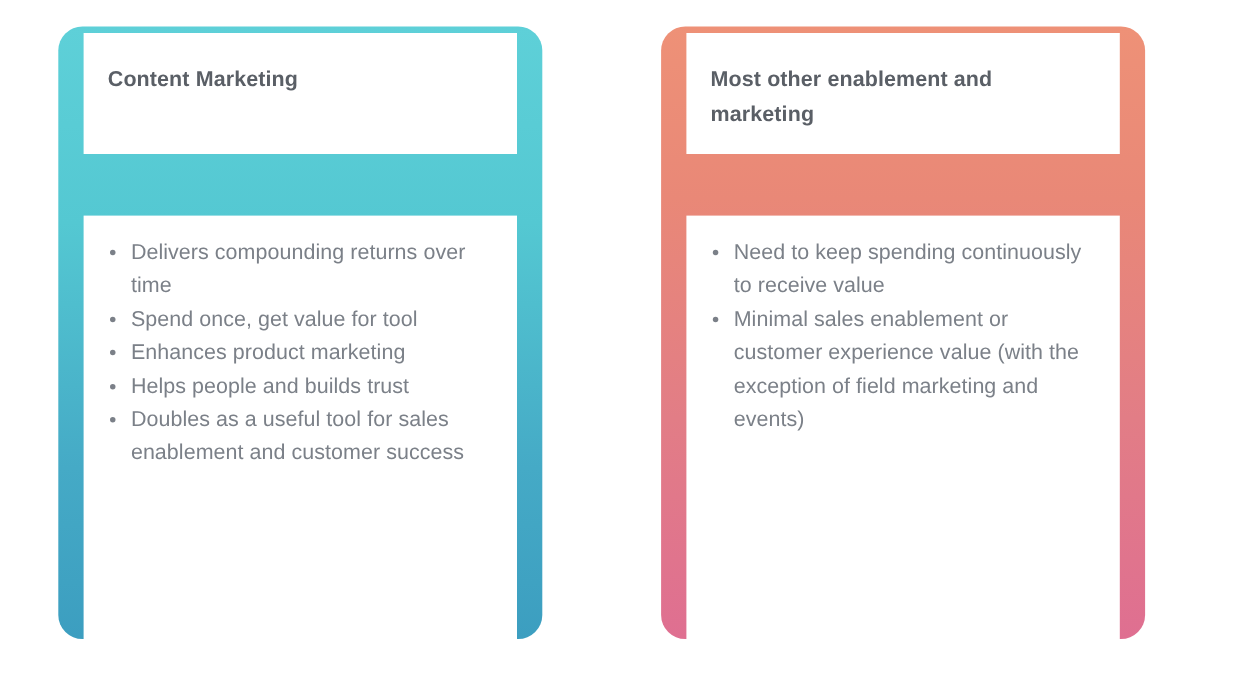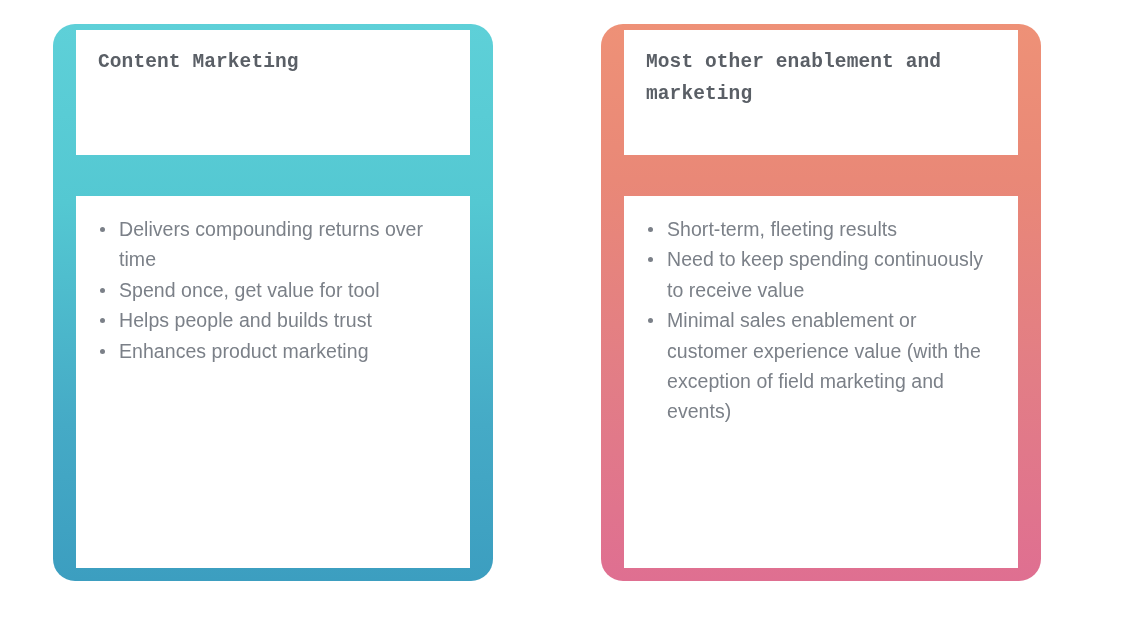--- a/index.html
+++ b/index.html
@@ -42,28 +42,27 @@
   .panel {
     position: absolute;
     left: 23px;
     width: 394px;
     background: #ffffff;
     box-sizing: border-box;
   }
 
   .panel-header {
     top: 6px;
-    height: 125px;
-    padding: 16px 22px 0 22px;
-    font-family: Liberation Mono, monospace;
+    height: 110px;
+    padding: 26px 22px 0 22px;
   }
 
   .panel-body {
     top: 172px;
-    height: 372px;
+    height: 436px;
     padding: 18px 20px 0 20px;
   }
 
   .card-title {
     margin: 0;
     font-size: 19.5px;
     font-weight: bold;
     line-height: 32px;
     color: #5a5f66;
     letter-spacing: 0.1px;
@@ -102,32 +101,32 @@
 <div class="comparison-board">
 
   <div class="card card-left">
     <div class="panel panel-header">
       <h2 class="card-title">Content Marketing</h2>
     </div>
     <div class="panel panel-body">
       <ul class="bullet-list">
         <li class="bullet-item">Delivers compounding returns over time</li>
         <li class="bullet-item">Spend once, get value for tool</li>
+        <li class="bullet-item">Enhances product marketing</li>
         <li class="bullet-item">Helps people and builds trust</li>
-        <li class="bullet-item">Enhances product marketing</li>
+        <li class="bullet-item">Doubles as a useful tool for sales enablement and customer success</li>
       </ul>
     </div>
   </div>
 
   <div class="card card-right">
     <div class="panel panel-header">
       <h2 class="card-title">Most other enablement and marketing</h2>
     </div>
     <div class="panel panel-body">
       <ul class="bullet-list">
-        <li class="bullet-item">Short-term, fleeting results</li>
         <li class="bullet-item">Need to keep spending continuously to receive value</li>
         <li class="bullet-item">Minimal sales enablement or customer experience value (with the exception of field marketing and events)</li>
       </ul>
     </div>
   </div>
 
 </div>
 
 </body></html>

